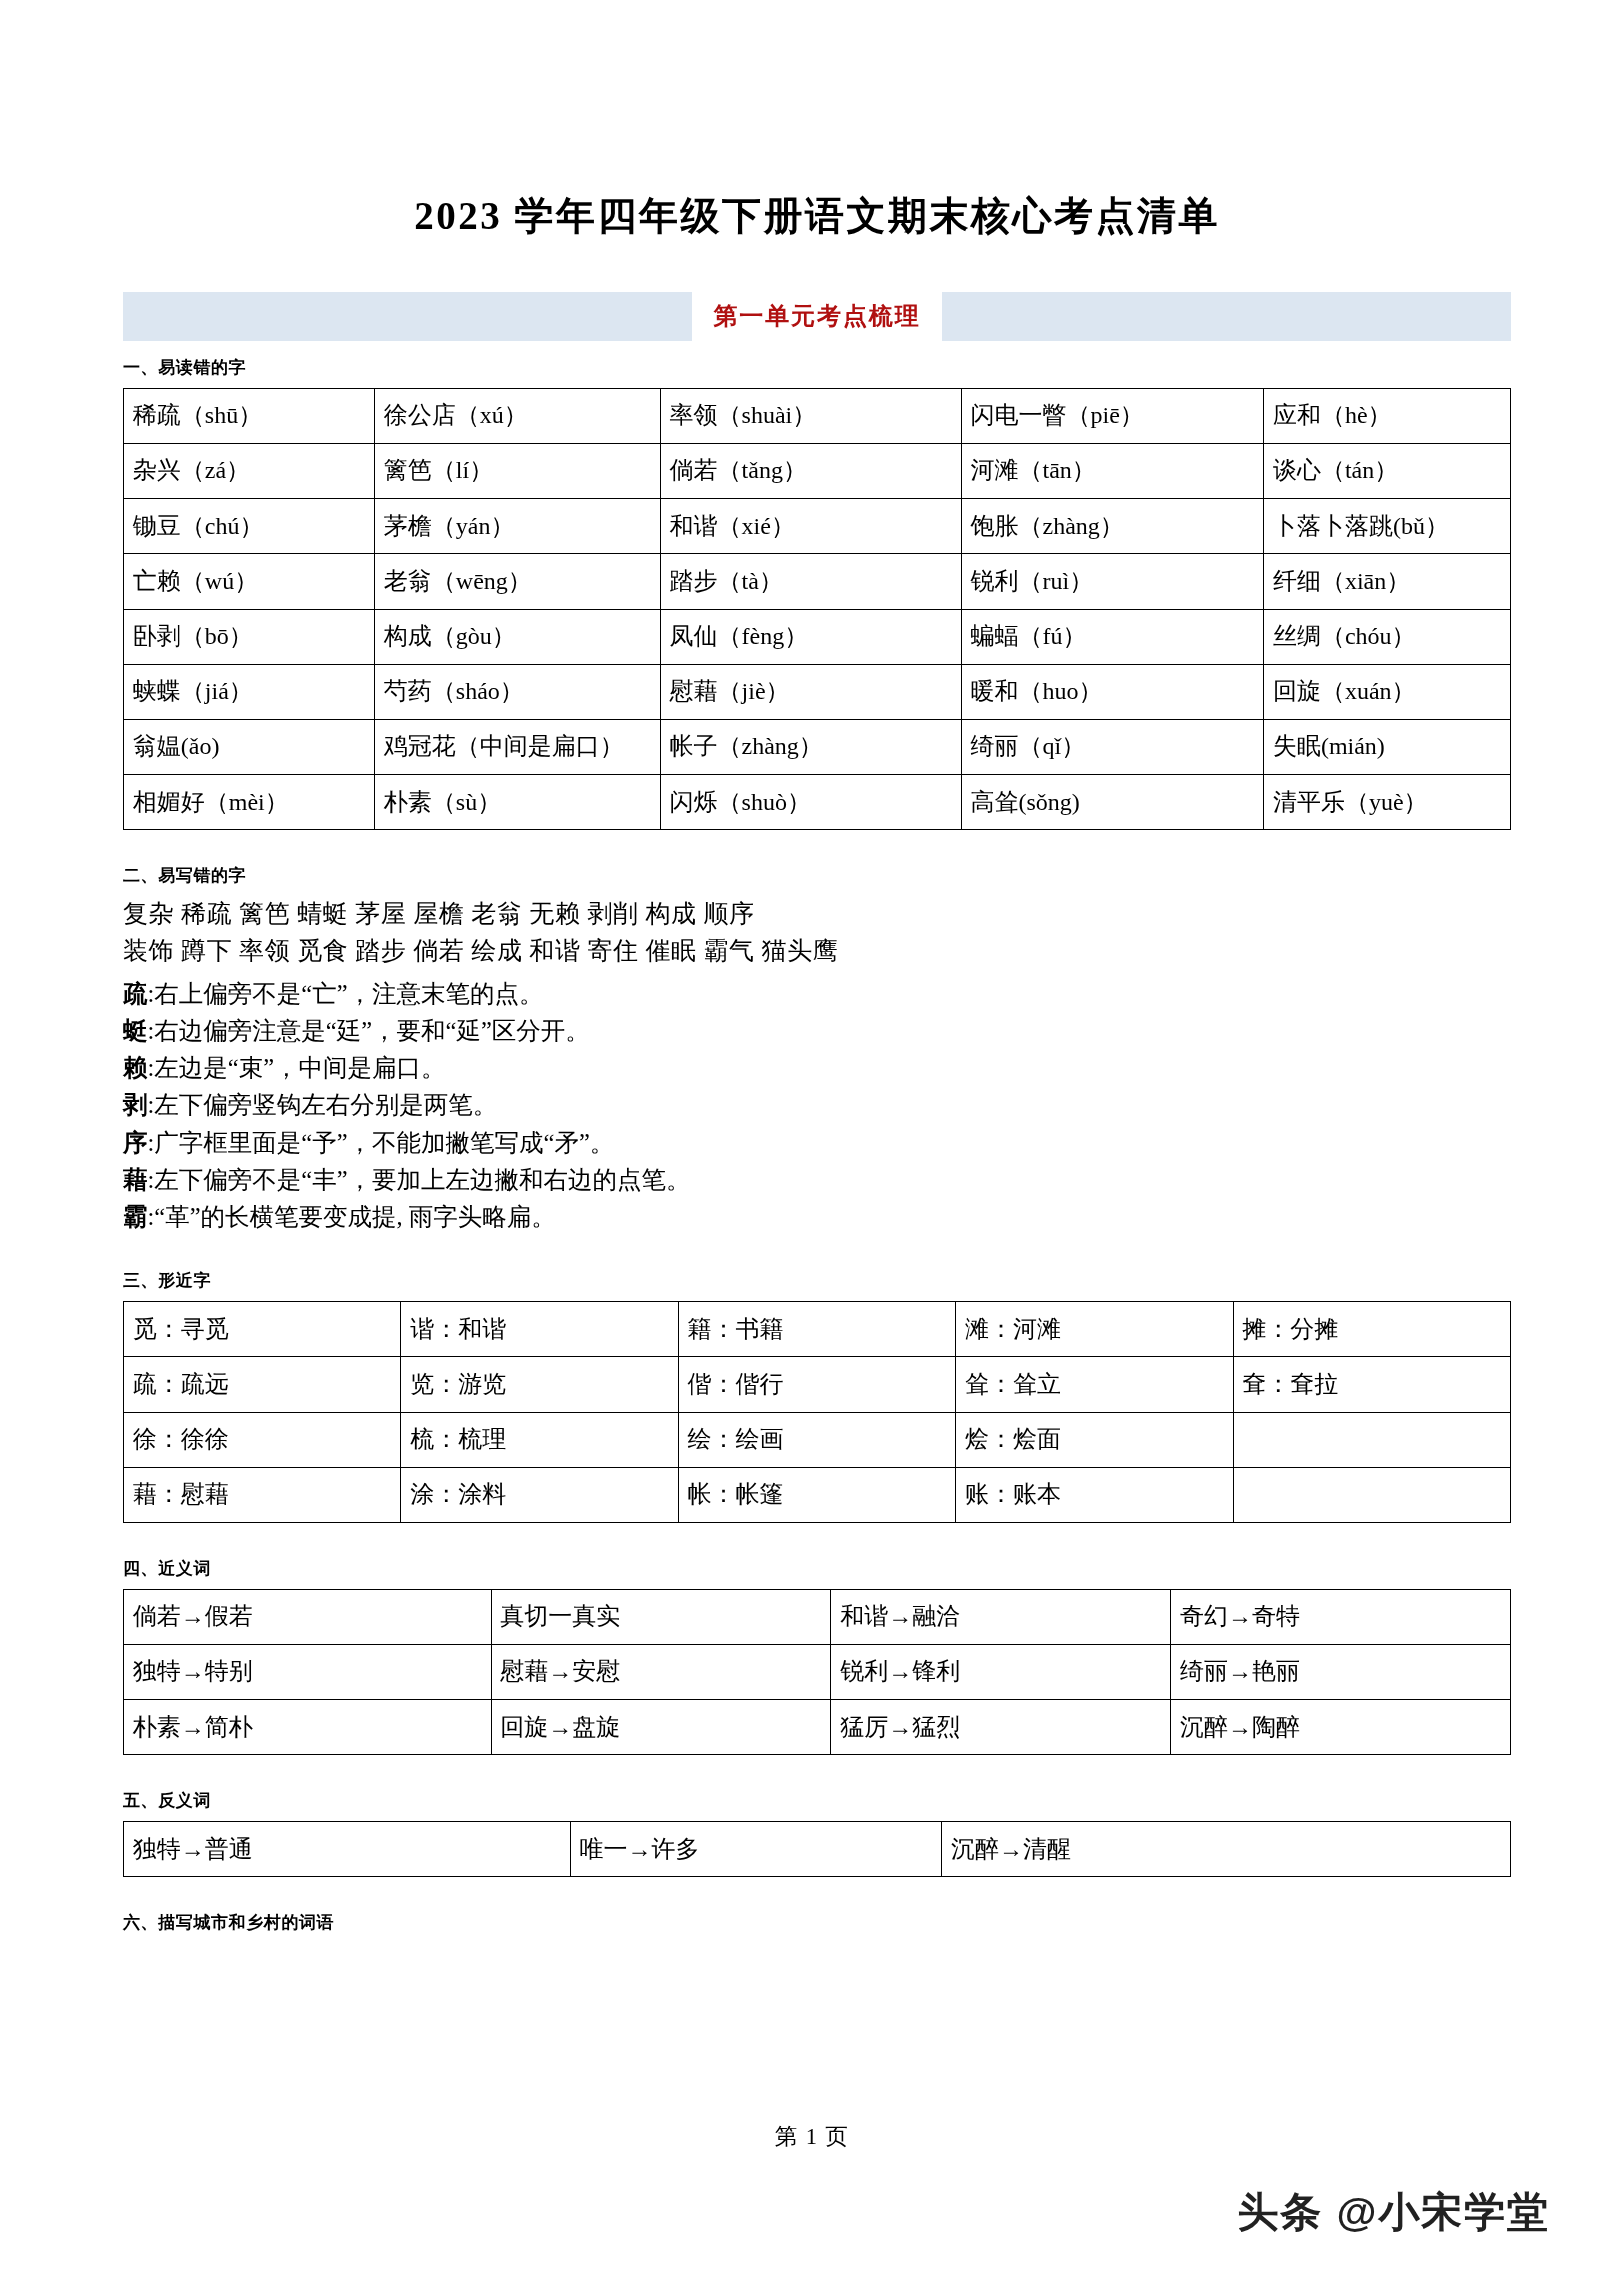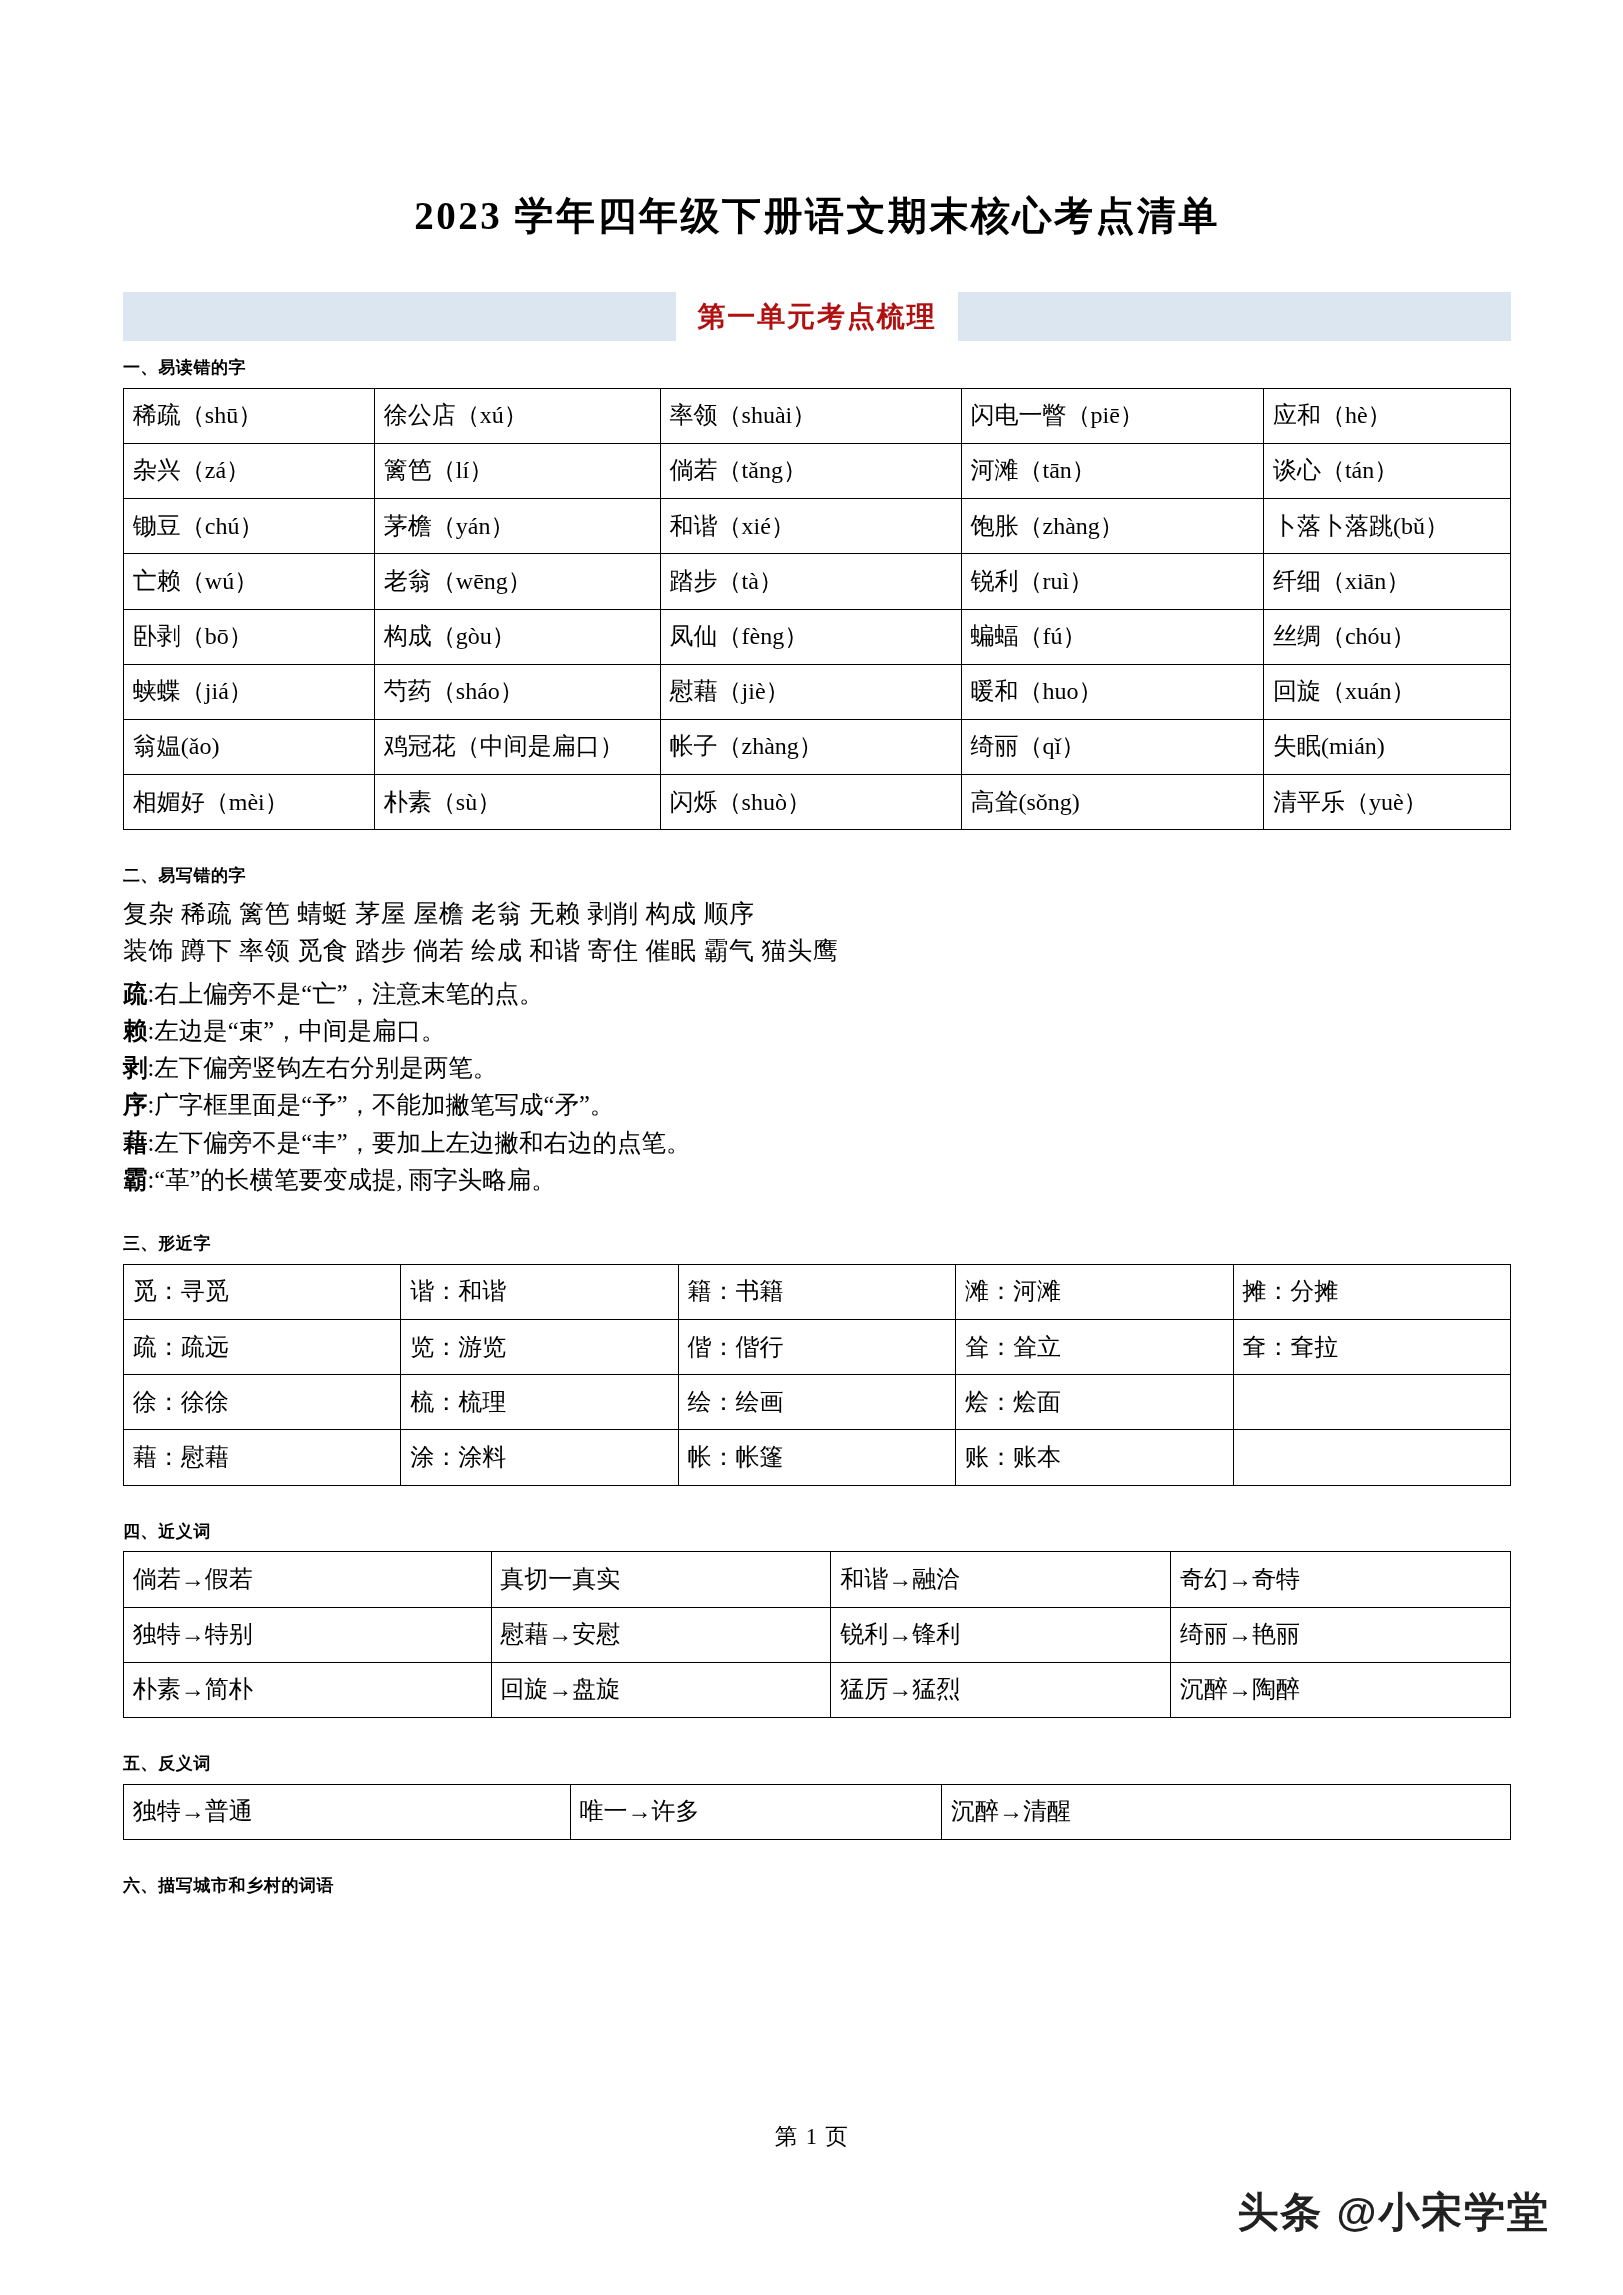--- a/index.html
+++ b/index.html
@@ -35,21 +35,21 @@
     background:#dce6f1;
     margin:0 0 15px 0;
     display:flex;
     align-items:center;
     justify-content:center;
   }
   .unit-banner .label {
     background:#ffffff;
     color:#b01010;
     font-weight:bold;
-    font-size:28px;
+    font-size:24px;
     letter-spacing:1.9px;
     padding:0 21px;
     line-height:49px;
     height:49px;
   }
 
   
   .sec-head {
     font-size:17px;
     font-weight:bold;
@@ -228,20 +228,21 @@
 
   <div class="sec-gap"></div>
 
   <div class="sec-head">二、易写错的字</div>
   <div>
     <p class="wordline">复杂 稀疏 篱笆 蜻蜓 茅屋 屋檐 老翁 无赖 剥削 构成 顺序</p>
     <p class="wordline">装饰 蹲下 率领 觅食 踏步 倘若 绘成 和谐 寄住 催眠 霸气 猫头鹰</p>
   </div>
   <div class="notes" id="s2-notes">
       <p class="note"><span class="ch">疏</span><span>:右上偏旁不是“亡”，注意末笔的点。</span></p>
+      <p class="note"><span class="ch">蜓</span><span>:右边偏旁注意是“廷”，要和“延”区分开。</span></p>
       <p class="note"><span class="ch">赖</span><span>:左边是“束”，中间是扁口。</span></p>
       <p class="note"><span class="ch">剥</span><span>:左下偏旁竖钩左右分别是两笔。</span></p>
       <p class="note"><span class="ch">序</span><span>:广字框里面是“予”，不能加撇笔写成“矛”。</span></p>
       <p class="note"><span class="ch">藉</span><span>:左下偏旁不是“丰”，要加上左边撇和右边的点笔。</span></p>
       <p class="note"><span class="ch">霸</span><span>:“革”的长横笔要变成提, 雨字头略扁。</span></p>
     </div>
 
   <div class="sec-gap"></div>
 
   <div class="sec-head">三、形近字</div>

